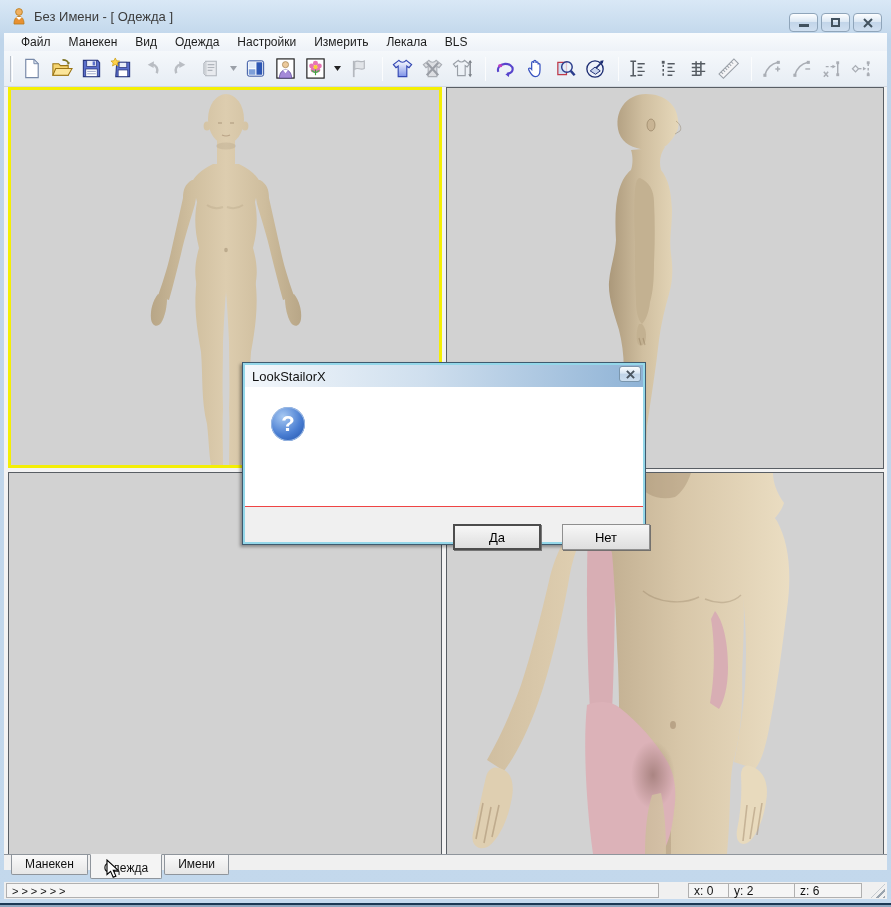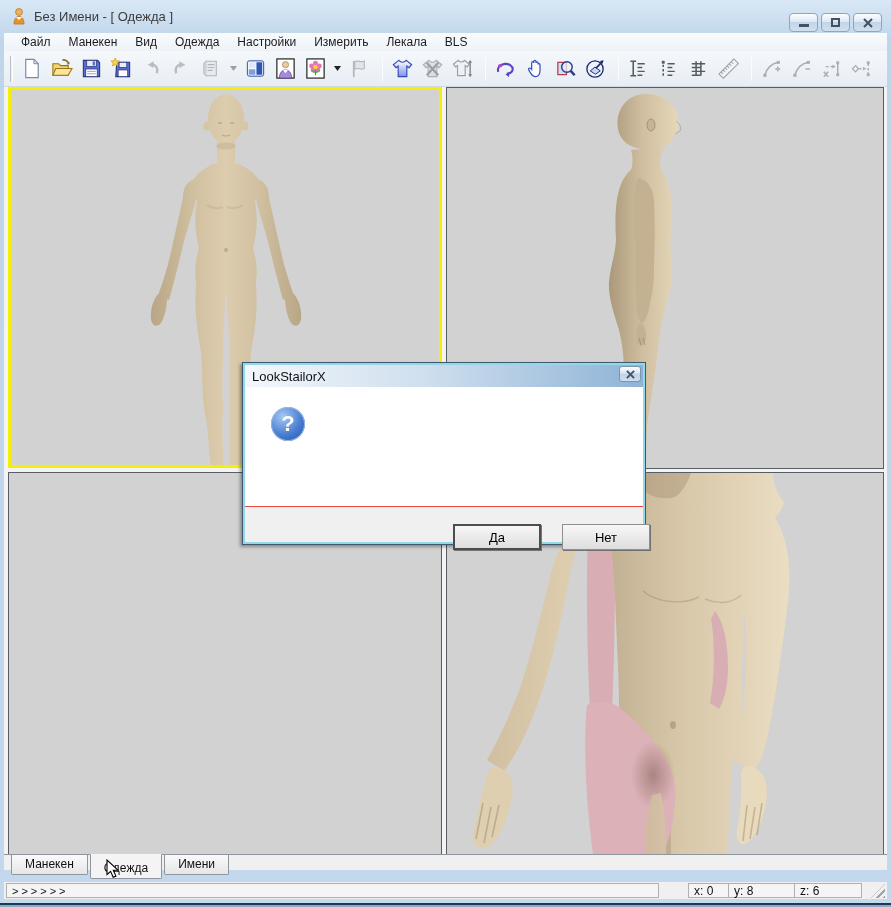--- a/index.html
+++ b/index.html
@@ -451,21 +451,21 @@
 
   <div class="tabbar">
     <div class="tab">Манекен</div>
     <div class="tab active">Одежда</div>
     <div class="tab">Имени</div>
   </div>
 
   <div class="statusbar">
     <div class="sb-panel sb-left">&gt;&gt;&gt;&gt;&gt;&gt;</div>
     <div class="sb-panel sb-x">x: 0</div>
-    <div class="sb-panel sb-y">y: 8</div>
+    <div class="sb-panel sb-y">y: 2</div>
     <div class="sb-panel sb-z">z: 6</div>
     <div class="sb-grip"></div>
   </div>
 
   <div class="bottom-edge"></div>
 
   <svg class="cursor" width="14" height="20" viewBox="0 0 14 20">
     <path d="M1 1 L1 15.5 L4.6 12.3 L7.2 18.3 L9.9 17.1 L7.3 11.2 L12 11.2 Z" fill="#fff" stroke="#000" stroke-width="1.1"></path>
   </svg>
 

